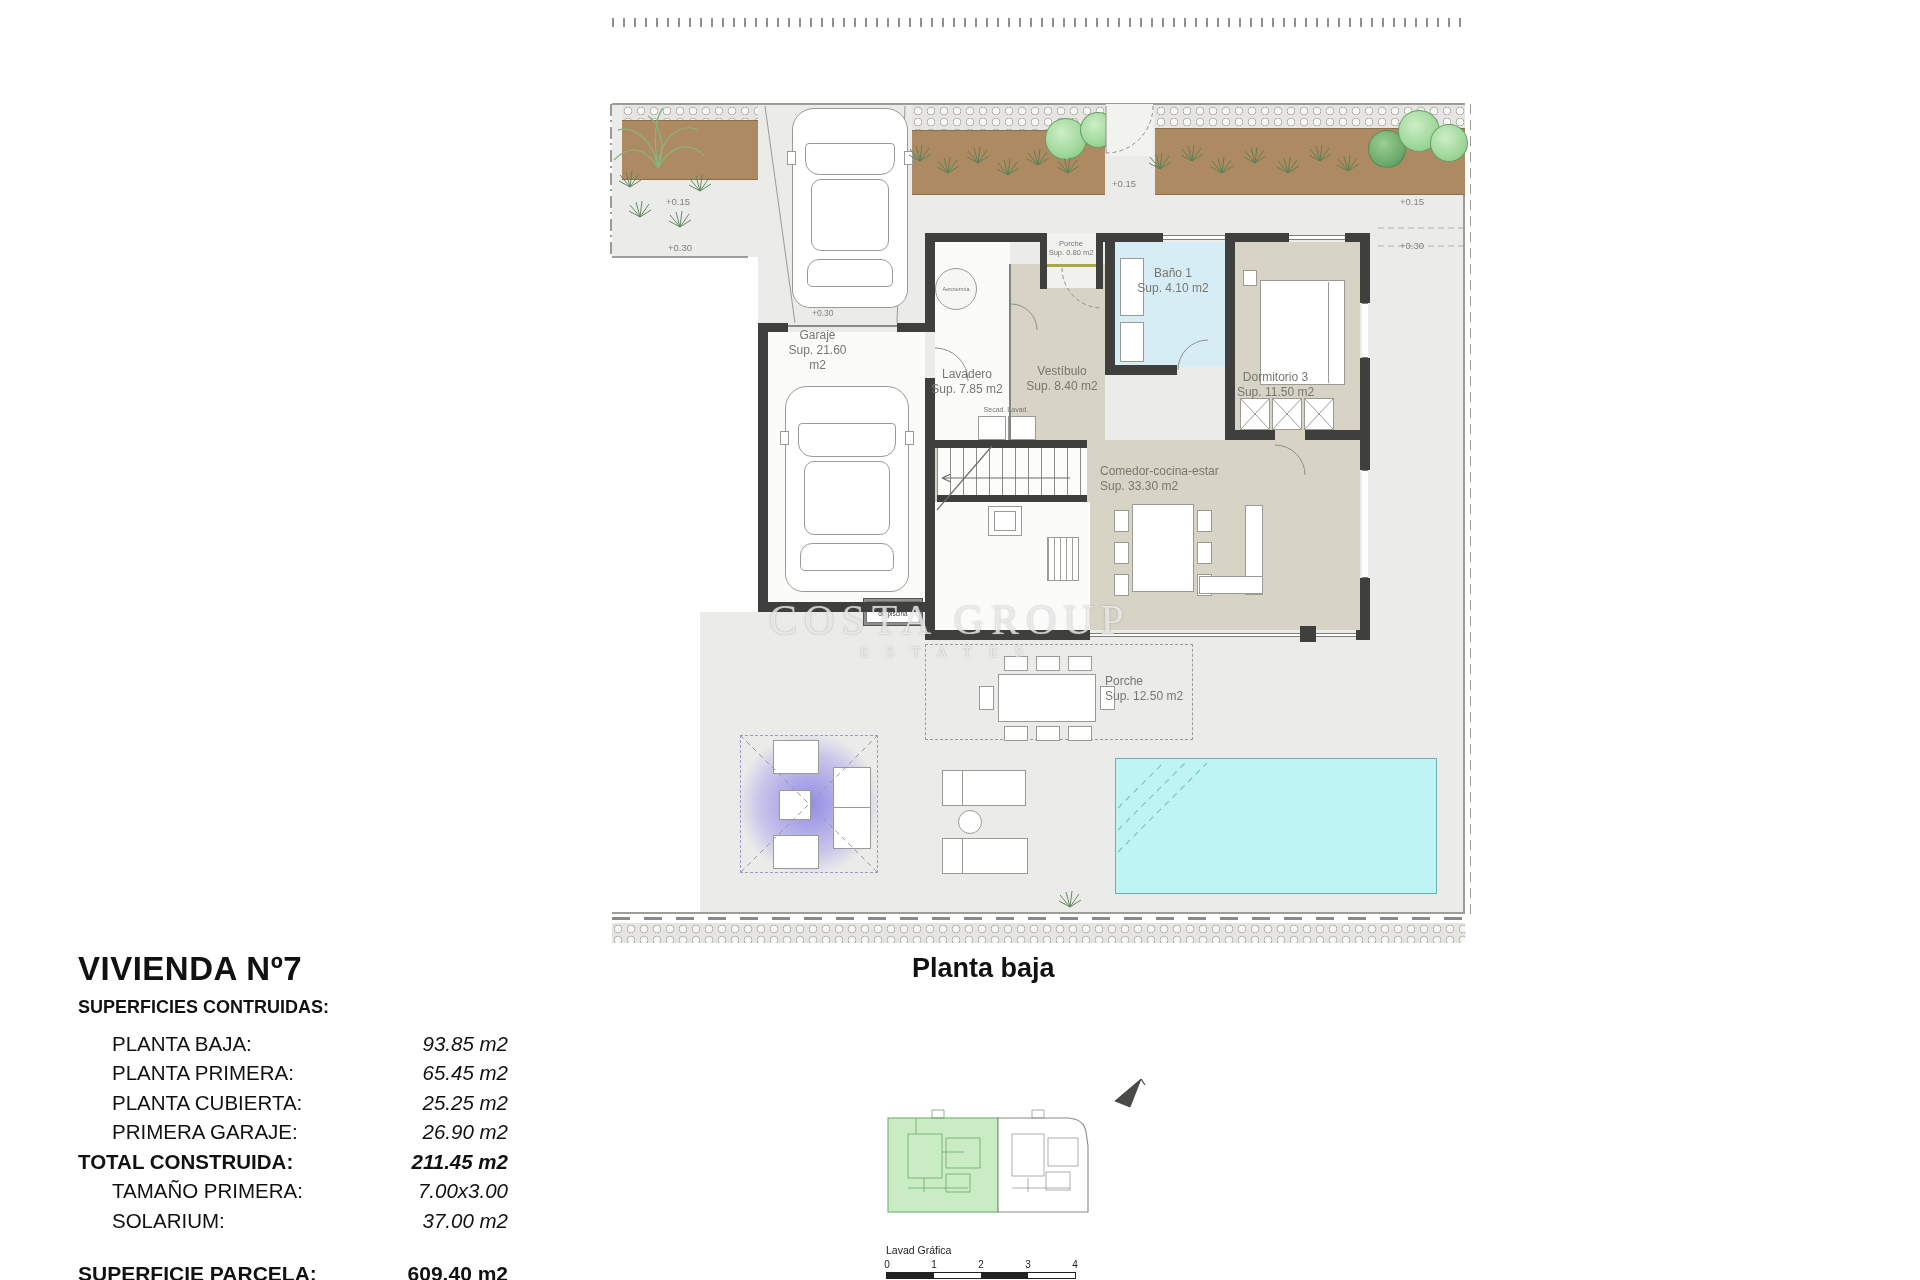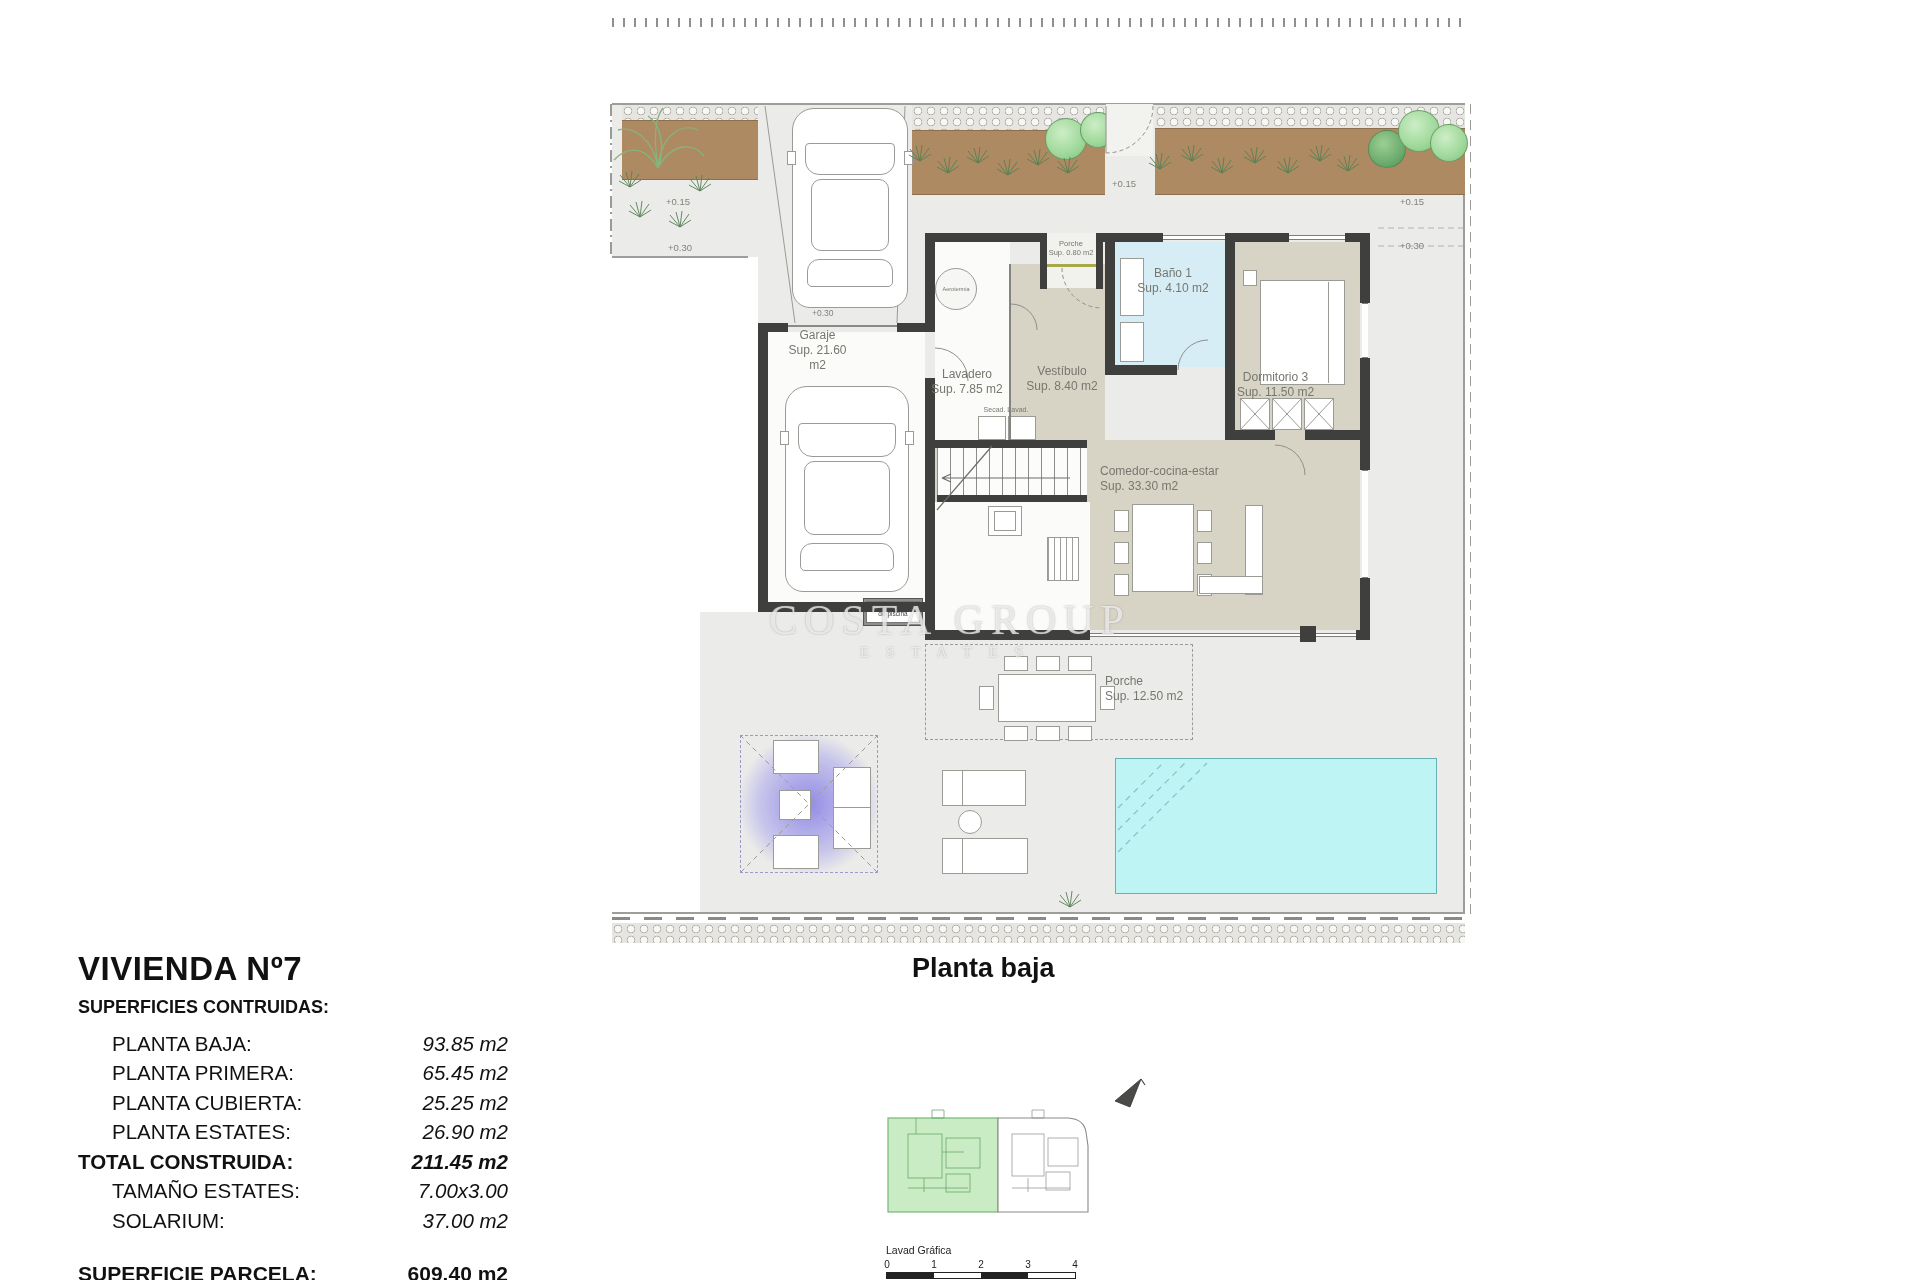--- a/index.html
+++ b/index.html
@@ -373,29 +373,29 @@
         </div>
         <div class="srow">
           <span class="sl">PLANTA PRIMERA:</span>
           <span class="sv">65.45 m2</span>
         </div>
         <div class="srow">
           <span class="sl">PLANTA CUBIERTA:</span>
           <span class="sv">25.25 m2</span>
         </div>
         <div class="srow">
-          <span class="sl">PLANTA ESTATES:</span>
+          <span class="sl">PRIMERA GARAJE:</span>
           <span class="sv">26.90 m2</span>
         </div>
         <div class="srow bold">
           <span class="sl">TOTAL CONSTRUIDA:</span>
           <span class="sv">211.45 m2</span>
         </div>
         <div class="srow">
-          <span class="sl">TAMAÑO ESTATES:</span>
+          <span class="sl">TAMAÑO PRIMERA:</span>
           <span class="sv">7.00x3.00</span>
         </div>
         <div class="srow">
           <span class="sl">SOLARIUM:</span>
           <span class="sv">37.00 m2</span>
         </div>
       </div>
 </div>
 
 <div id="parcela">

